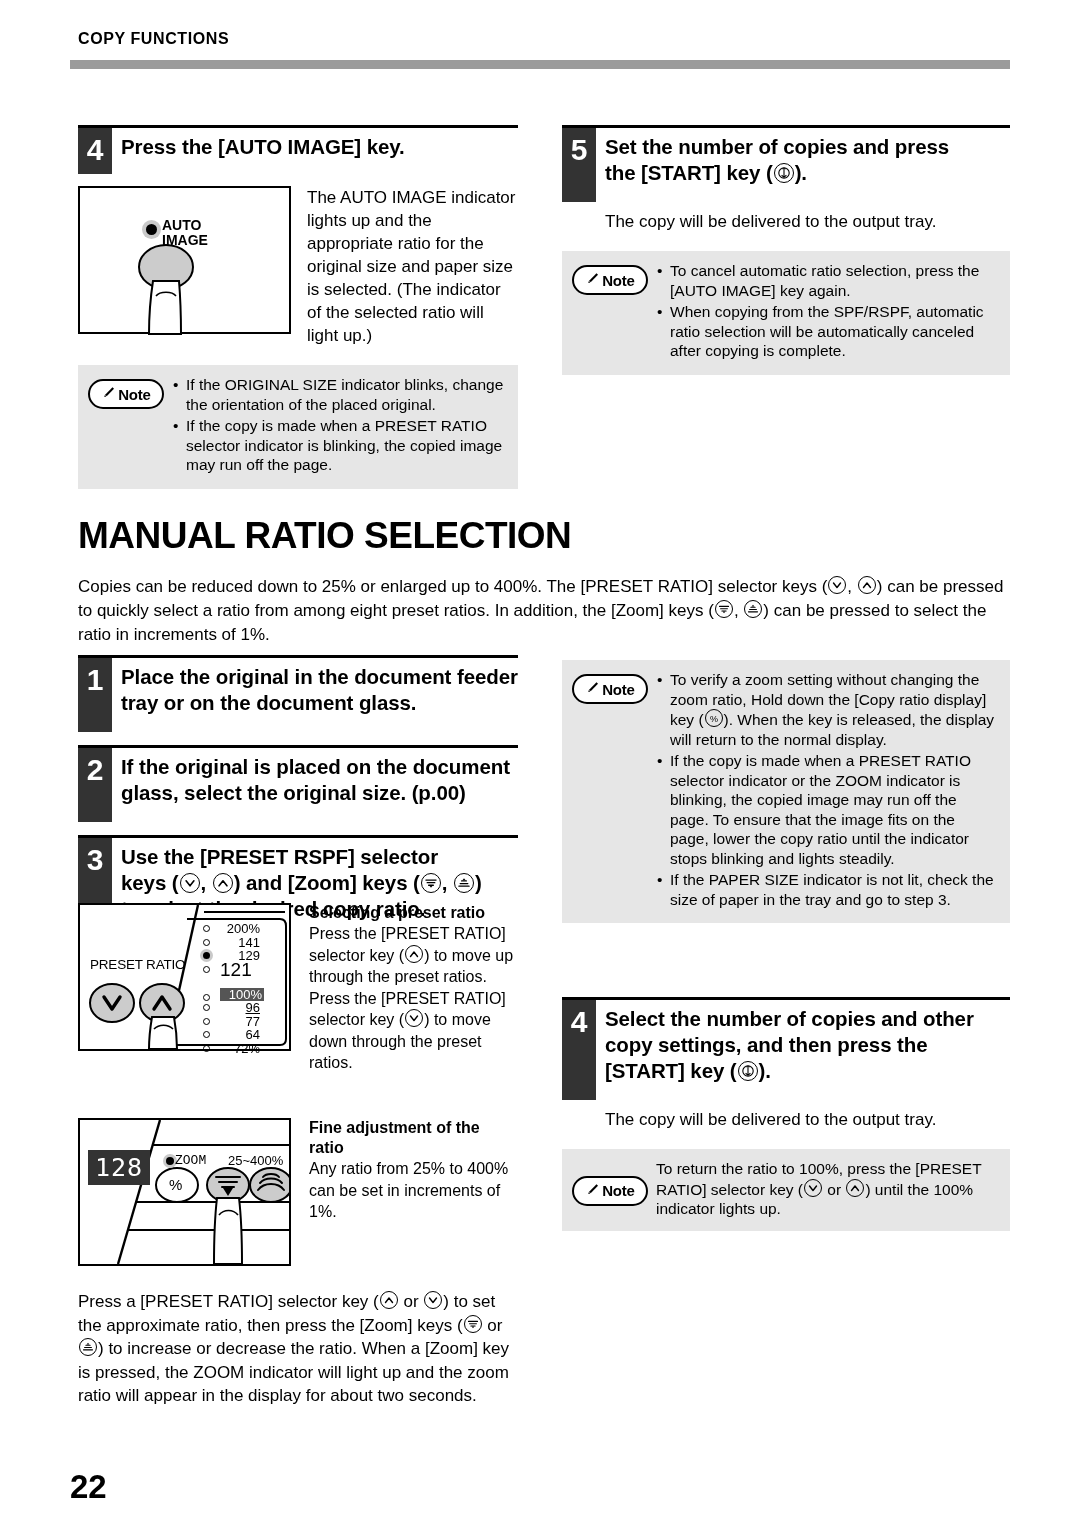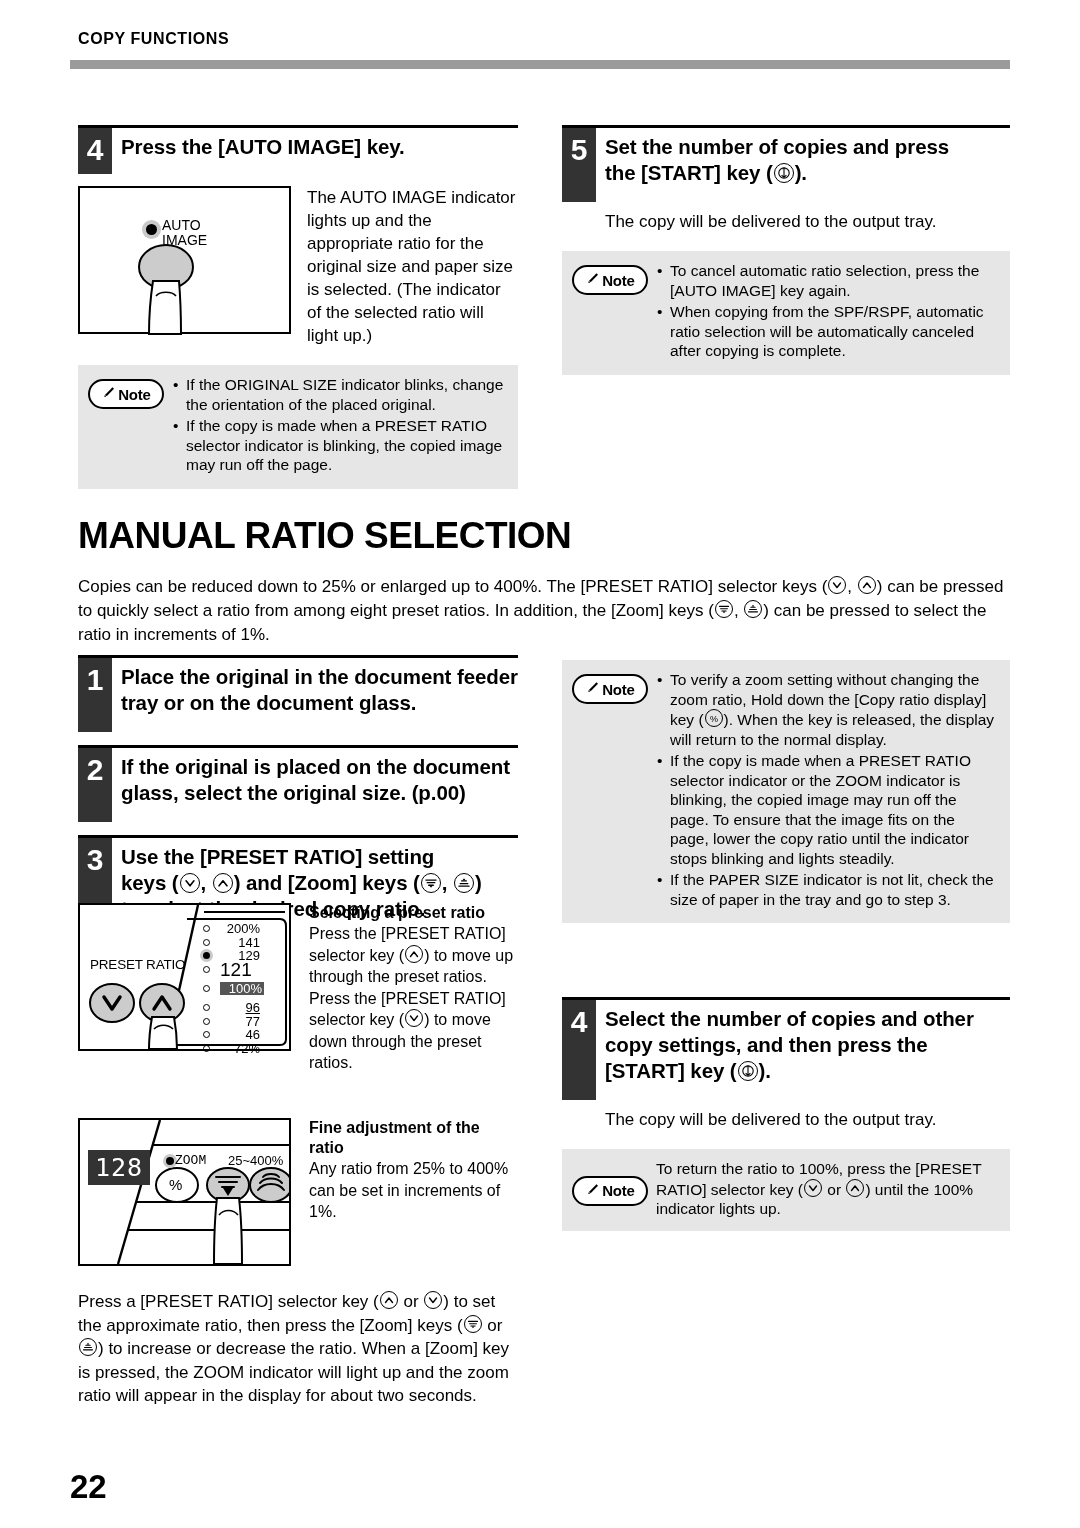--- a/index.html
+++ b/index.html
@@ -138,21 +138,21 @@
       <div class="rule"></div>
       <div class="inner">
         <div class="stepnum">4</div>
         <div class="steptitle">Press the [AUTO IMAGE] key.</div>
       </div>
     </div>
 
     <div style="display:flex; margin-top:12px;">
       <div class="ill" style="width:213px;height:148px;flex:0 0 auto;">
 
-        <div style="position:absolute; left:62px; top:30px; display:flex; align-items:flex-start;">
+        <div style="position:absolute; left:62px; top:30px; display:flex; align-items:flex-start;font-weight:bold;">
           <div style="width:19px;height:19px;border-radius:50%;background:#c9c9c9;position:relative;margin-top:2px;">
             <div style="position:absolute;left:4px;top:4px;width:11px;height:11px;border-radius:50%;background:#000;"></div>
           </div>
           <div style="font-size:14px;line-height:15px;margin-left:1px;">
             <div>AUTO</div>
             <div>IMAGE</div>
           </div>
         </div>
 
         <svg width="213" height="148" style="position:absolute;left:0;top:0;">
@@ -253,21 +253,21 @@
         <div class="stepnum tall">2</div>
         <div class="steptitle">If the original is placed on the document glass, select the original size. (p.00)</div>
       </div>
     </div>
 
     <div class="step" style="margin-top:13px;">
       <div class="rule"></div>
       <div class="inner">
         <div class="stepnum tall3">3</div>
         <div class="steptitle">
-          <span>Use the [PRESET RATIO] setting</span><br>
+          <span>Use the [PRESET RSPF] selector</span><br>
           <span>keys (</span><span class="key k18"><svg width="18" height="18" viewBox="0 0 16 16">
                 <use href="#g-chev-down"></use>
               </svg></span><span>, </span><span class="key k18"><svg width="18" height="18" viewBox="0 0 16 16">
                 <use href="#g-chev-up"></use>
               </svg></span><span>) and [Zoom] keys (</span><span class="key k18"><svg width="18" height="18" viewBox="0 0 16 16">
                 <use href="#g-zoom-down"></use>
               </svg></span><span>, </span><span class="key k18"><svg width="18" height="18" viewBox="0 0 16 16">
                 <use href="#g-zoom-up"></use>
               </svg></span><span>)</span><br>
           <span>to select the desired copy ratio.</span>
@@ -309,35 +309,35 @@
           <div style="display: flex; align-items: center; height: 13.5px;">
             <span style="width: 13px; height: 13px; border-radius: 50%; background: rgb(201, 201, 201); position: relative; flex: 0 0 auto;">
               <span style="position: absolute; left: 3px; top: 3px; width: 7px; height: 7px; border-radius: 50%; background: rgb(0, 0, 0);"></span>
             </span>
             <span style="font-size: 13px; line-height: 13.5px; margin-left: 7px; width: 40px; text-align: right;">129</span>
           </div>
           <div style="display: flex; align-items: center; height: 13.5px;">
             <span style="width: 7px; height: 7px; border: 1.2px solid rgb(0, 0, 0); border-radius: 50%; margin: 0px 3px; flex: 0 0 auto; box-sizing: border-box;"></span>
             <span style="font-size: 19px; line-height: 13.5px; margin-left: 7px; width: 40px; ">121</span>
           </div>
-          <div style="display: flex; align-items: center; height: 25px;">
+          <div style="display: flex; align-items: flex-end; height: 25px;">
             <span style="width: 7px; height: 7px; border: 1.2px solid rgb(0, 0, 0); border-radius: 50%; margin: 0px 3px; flex: 0 0 auto; box-sizing: border-box;"></span>
             <span style="font-size: 13px; line-height: 13.5px; margin-left: 7px; width: 40px; text-align: right; background: rgb(85, 85, 85); color: rgb(255, 255, 255); padding: 0px 2px;">100%</span>
           </div>
           <div style="display: flex; align-items: center; height: 13.5px;">
             <span style="width: 7px; height: 7px; border: 1.2px solid rgb(0, 0, 0); border-radius: 50%; margin: 0px 3px; flex: 0 0 auto; box-sizing: border-box;"></span>
             <span style="font-size: 13px; line-height: 13.5px; margin-left: 7px; width: 40px; text-align: right; text-decoration: underline;">96</span>
           </div>
           <div style="display: flex; align-items: center; height: 13.5px;">
             <span style="width: 7px; height: 7px; border: 1.2px solid rgb(0, 0, 0); border-radius: 50%; margin: 0px 3px; flex: 0 0 auto; box-sizing: border-box;"></span>
             <span style="font-size: 13px; line-height: 13.5px; margin-left: 7px; width: 40px; text-align: right;">77</span>
           </div>
           <div style="display: flex; align-items: center; height: 13.5px;">
             <span style="width: 7px; height: 7px; border: 1.2px solid rgb(0, 0, 0); border-radius: 50%; margin: 0px 3px; flex: 0 0 auto; box-sizing: border-box;"></span>
-            <span style="font-size: 13px; line-height: 13.5px; margin-left: 7px; width: 40px; text-align: right;">46</span>
+            <span style="font-size: 13px; line-height: 13.5px; margin-left: 7px; width: 40px; text-align: right;">64</span>
           </div>
           <div style="display: flex; align-items: center; height: 13.5px;">
             <span style="width: 7px; height: 7px; border: 1.2px solid rgb(0, 0, 0); border-radius: 50%; margin: 0px 3px; flex: 0 0 auto; box-sizing: border-box;"></span>
             <span style="font-size: 13px; line-height: 13.5px; margin-left: 7px; width: 40px; text-align: right;">72%</span>
           </div>
         </div>
     </div>
 
     <div style="margin-left:18px;width:208px;">
       <div class="subhead">Selecting a preset ratio</div>

